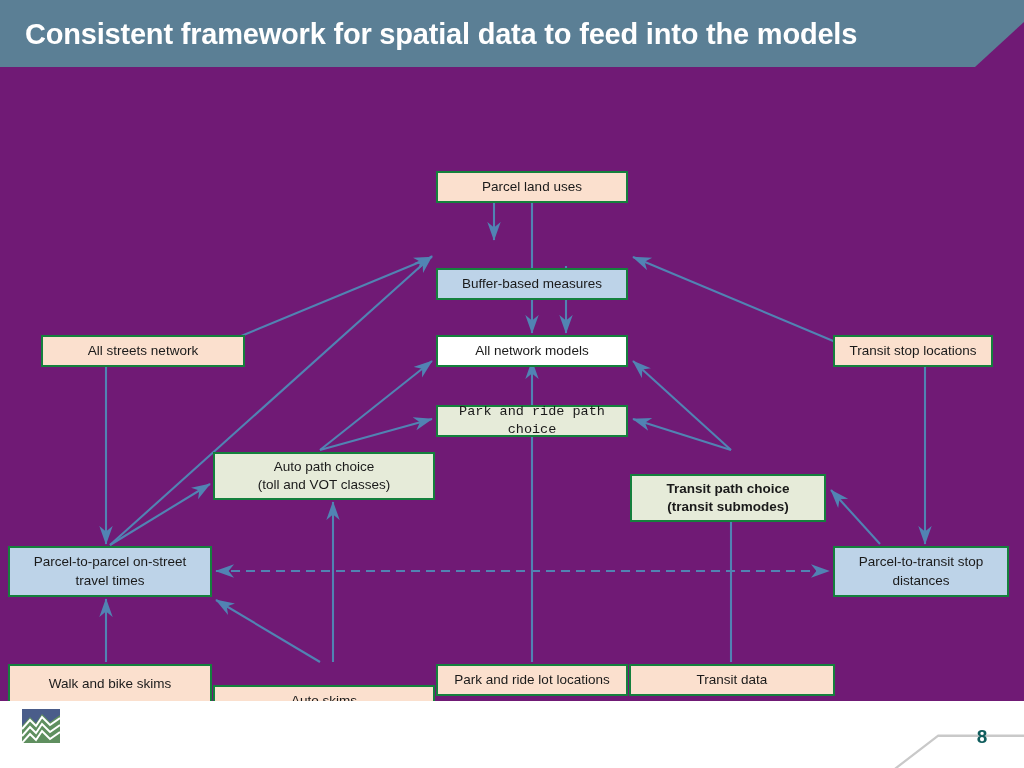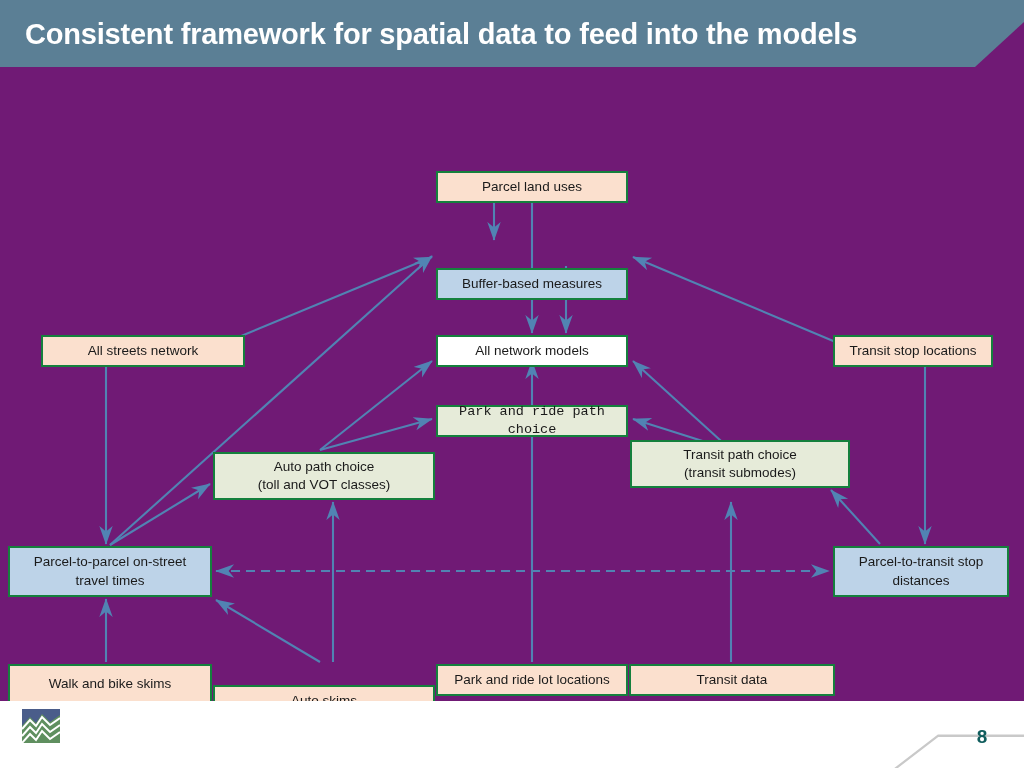--- a/index.html
+++ b/index.html
@@ -219,21 +219,21 @@
       </div>
 
       <div class="node fill-peach" style="left:833px; top:268px; width:160px; height:24px;">
         <span class="node-label">Transit stop locations</span>
       </div>
 
       <div class="node fill-green" style="left:213px; top:385px; width:222px; height:48px;">
         <span class="node-label">Auto path choice<br>(toll and VOT classes)</span>
       </div>
 
-      <div class="node fill-green" style="left:630px; top:373px; width:220px; height:48px;">
+      <div class="node fill-green" style="left:630px; top:407px; width:196px; height:48px;font-weight:bold;">
         <span class="node-label">Transit path choice<br>(transit submodes)</span>
       </div>
 
       <div class="node fill-blue" style="left:8px; top:479px; width:204px; height:51px;">
         <span class="node-label">Parcel-to-parcel on-street<br>travel times</span>
       </div>
 
       <div class="node fill-blue" style="left:833px; top:479px; width:176px; height:51px;">
         <span class="node-label">Parcel-to-transit stop<br>distances</span>
       </div>

